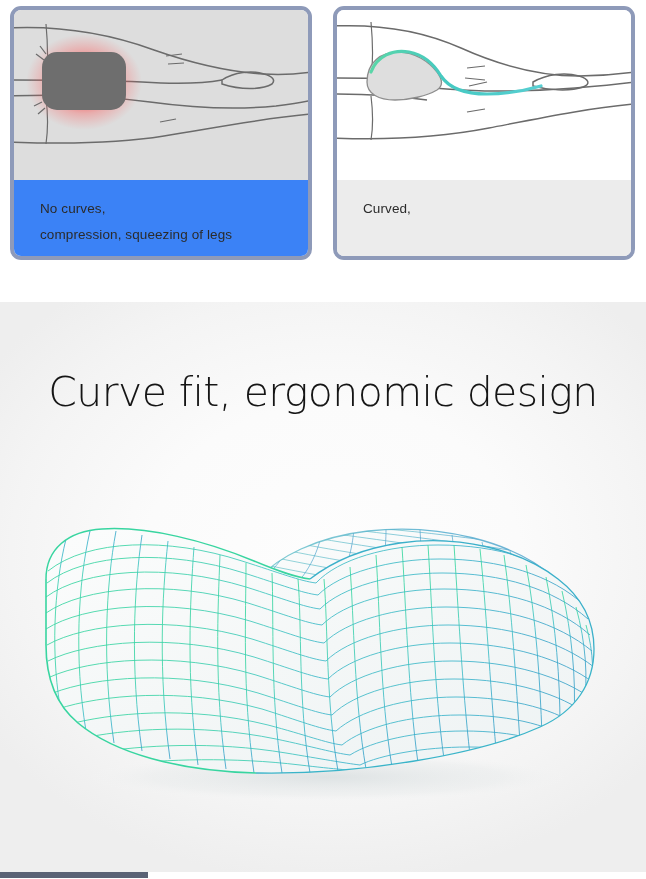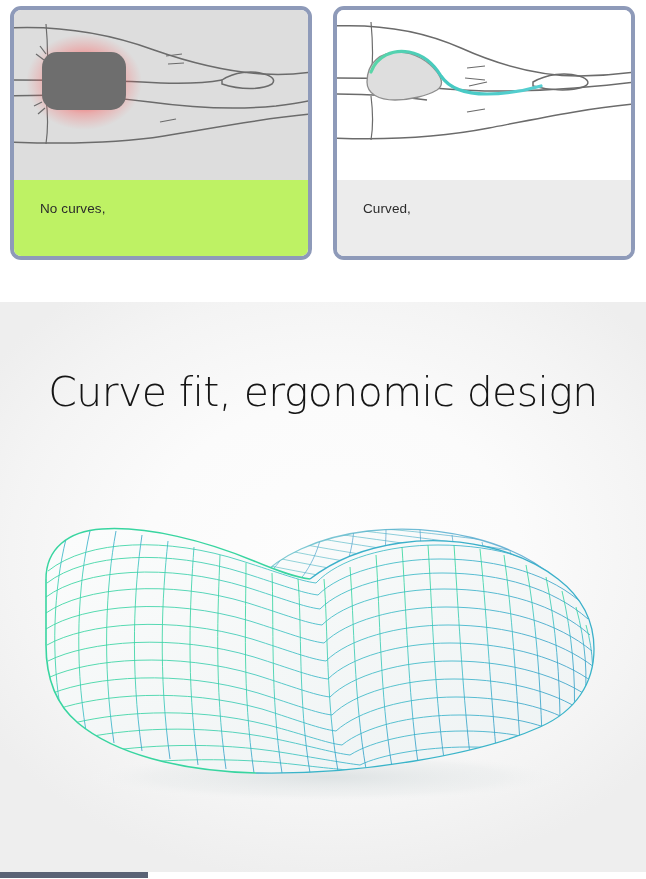--- a/index.html
+++ b/index.html
@@ -67,21 +67,21 @@
 
   .panel-caption {
     position: absolute;
     left: 0;
     top: 170px;
     right: 0;
     bottom: 0;
     padding: 16px 0 0 26px;
     box-sizing: border-box;
   }
-  #panel-no-curves .panel-caption { background: #bef264; }
+  #panel-no-curves .panel-caption { background: #3b82f6; }
   #panel-curved   .panel-caption { background: #ececec; }
 
   .caption-line {
     font-size: 13.5px;
     line-height: 26px;
     color: #2b2b2b;
     letter-spacing: 0.1px;
     white-space: nowrap;
   }
 
@@ -187,20 +187,21 @@
             <path d="M 26 36 L 32 44"></path>
             <path d="M 22 44 L 30 50"></path>
             <path d="M 20 96 L 28 92"></path>
             <path d="M 24 104 L 31 98"></path>
           </g>
         </svg>
       </div>
 
       <div class="panel-caption">
         <div class="caption-line">No curves,</div>
+        <div class="caption-line">compression, squeezing of legs</div>
       </div>
     </div>
 
     <div class="compare-panel" id="panel-curved">
 
       <div class="panel-illustration">
         <svg viewBox="0 0 294 170" preserveAspectRatio="none">
           <defs>
             <linearGradient id="contourTeal" x1="0" y1="0" x2="1" y2="0">
               <stop offset="0%" stop-color="#5ad6a8"></stop>

